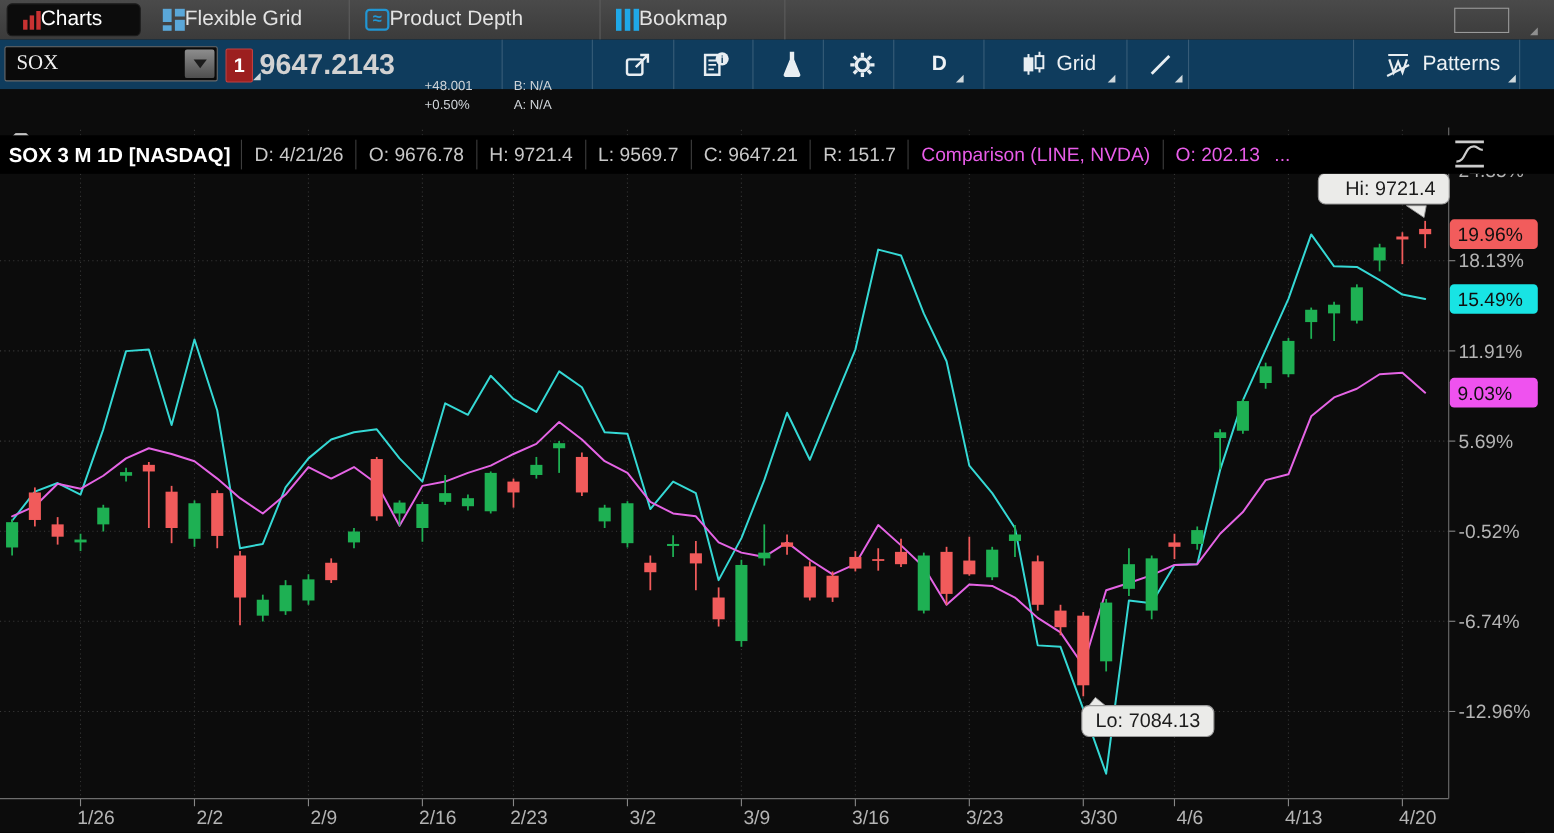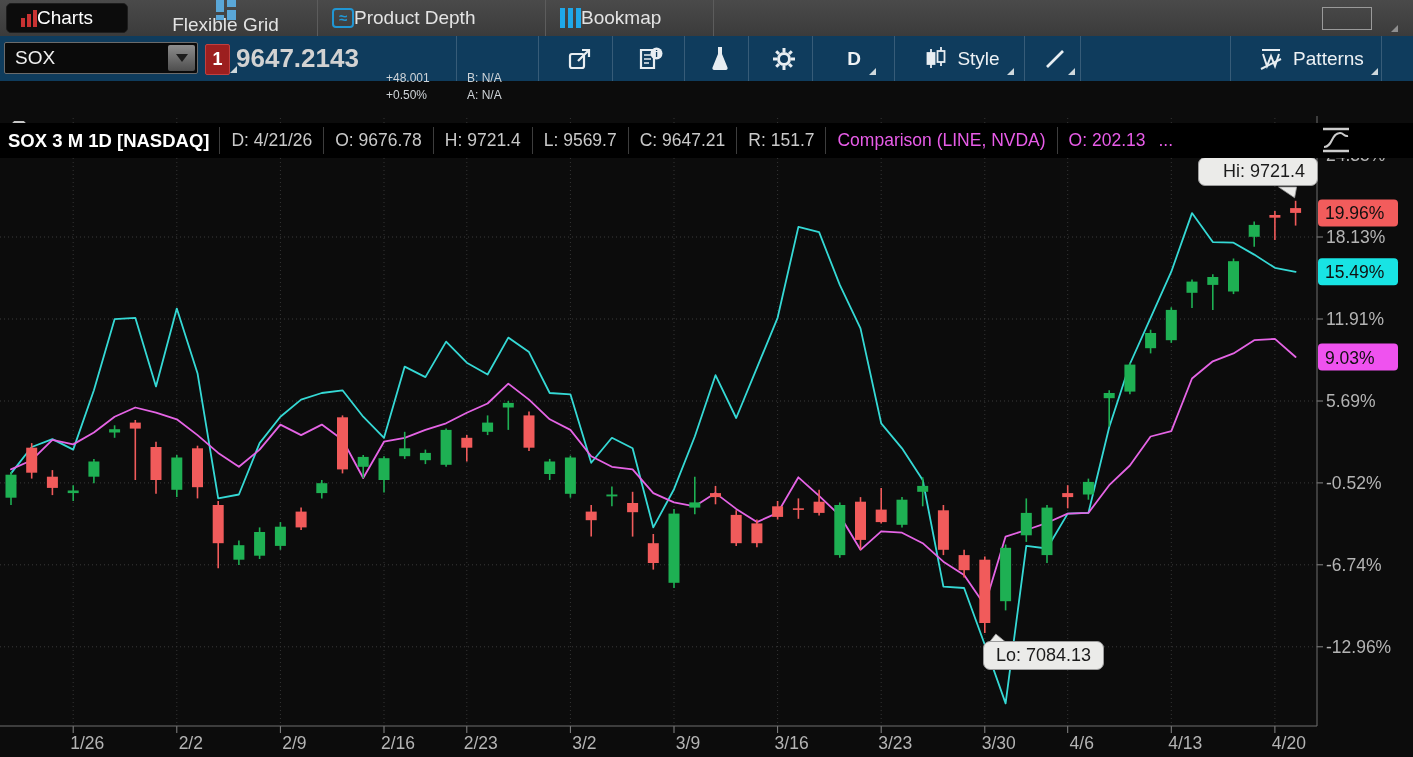--- a/index.html
+++ b/index.html
@@ -21,21 +21,21 @@
   .ic-bm{display:flex;gap:3px;height:20px;}
   .ic-bm i{display:block;width:5px;background:#1fa8e8;}
   .win-box{position:absolute;left:1322px;top:7px;width:48px;height:21px;border:1px solid #9a9a9a;background:transparent;}
   .corner{position:absolute;width:0;height:0;border-left:7px solid transparent;border-bottom:7px solid #cfd8dc;}
   .tab-corner{left:1391px;top:25px;border-bottom-color:#8f8f8f;}
   
   .toolbar{position:absolute;left:0;top:36px;width:1413px;height:45px;background:#0f3c5d;z-index:3;}
   .tb{position:absolute;color:#e8eef2;}
   .tb-sep{position:absolute;top:0;width:1px;height:45px;background:rgba(255,255,255,.17);}
   .symbox{left:4px;top:6px;width:194px;height:32px;background:#0a0a0a;border:1px solid #6b6b6b;
-    border-radius:2px;display:flex;align-items:center;box-sizing:border-box;}
+    border-radius:2px;display:flex;align-items:center;box-sizing:border-box;font-family:Liberation Serif, serif;}
   .symbox .sym{flex:1;padding-left:10px;font-size:19px;color:#f0f0f0;}
   .symbox .dd{width:27px;height:26px;margin-right:2px;background:linear-gradient(#8d8d8d,#4e4e4e);
     border-radius:2px;display:flex;align-items:center;justify-content:center;}
   .dd-tri{width:0;height:0;border-left:6px solid transparent;border-right:6px solid transparent;border-top:8px solid #1c1c1c;}
   .alert{left:205px;top:8px;width:23px;height:29px;background:#9c1f1f;border:1px solid #c04040;
     color:#fff;font-size:18px;font-weight:bold;display:flex;align-items:center;justify-content:center;border-radius:2px;}
   .price{left:236px;top:0;width:145px;height:59px;line-height:45px;font-size:26px;font-weight:bold;color:#d2d2d2;}
   .two-line{top:6px;font-size:12px;line-height:17px;color:#cfd4d8;margin-top:28px;}
   .icbtn{top:0;height:45px;display:flex;align-items:center;justify-content:center;}
   .lbl{font-size:19px;color:#eef2f5;}
@@ -269,21 +269,21 @@
 
   <div class="tabbar">
     <div class="tab active" style="left:6px;width:122px;">
       <span class="ic-charts">
         <i style="height:9px"></i>
           <i style="height:13px"></i>
           <i style="height:17px"></i>
       </span>
       <span>Charts</span>
     </div>
-    <div class="tab sep" style="left:134px;width:184px;flex-direction:column;">
+    <div class="tab sep" style="left:134px;width:184px;">
       <span class="ic-grid">
         <i style="left:0;top:0;width:8px;height:12px"></i>
         <i style="left:11px;top:0;width:9px;height:7px"></i>
         <i style="left:11px;top:10px;width:9px;height:10px"></i>
         <i style="left:0;top:15px;width:8px;height:5px"></i>
       </span>
       <span>Flexible Grid</span>
     </div>
     <div class="tab sep" style="left:318px;width:228px;">
       <span class="ic-pd">≈</span>
@@ -361,21 +361,21 @@
     </div>
     <div class="tb-sep" style="left:894px;"></div>
     <div class="tb icbtn" style="left:906px;width:112px;gap:9px;">
       <svg class="wicon" width="24" height="26" viewBox="0 0 24 26">
         <g stroke="#e8eef2" stroke-width="1.8" fill="none">
           <path d="M7 3 v4 M7 18 v4 M17 1 v4 M17 16 v4"></path>
           <rect x="3.5" y="7" width="7" height="11" fill="#e8eef2"></rect>
           <rect x="13.5" y="5" width="7" height="11"></rect>
         </g>
       </svg>
-      <span class="lbl">Style</span>
+      <span class="lbl">Grid</span>
       <span class="corner" style="right:4px;bottom:6px;"></span>
     </div>
     <div class="tb-sep" style="left:1024px;"></div>
     <div class="tb icbtn" style="left:1032px;width:46px;">
       <svg class="wicon" width="24" height="24" viewBox="0 0 24 24">
         <path d="M4 20 L20 4" stroke="#e8eef2" stroke-width="2.6"></path>
       </svg>
       <span class="corner" style="right:3px;bottom:6px;"></span>
     </div>
     <div class="tb-sep" style="left:1080px;"></div>

